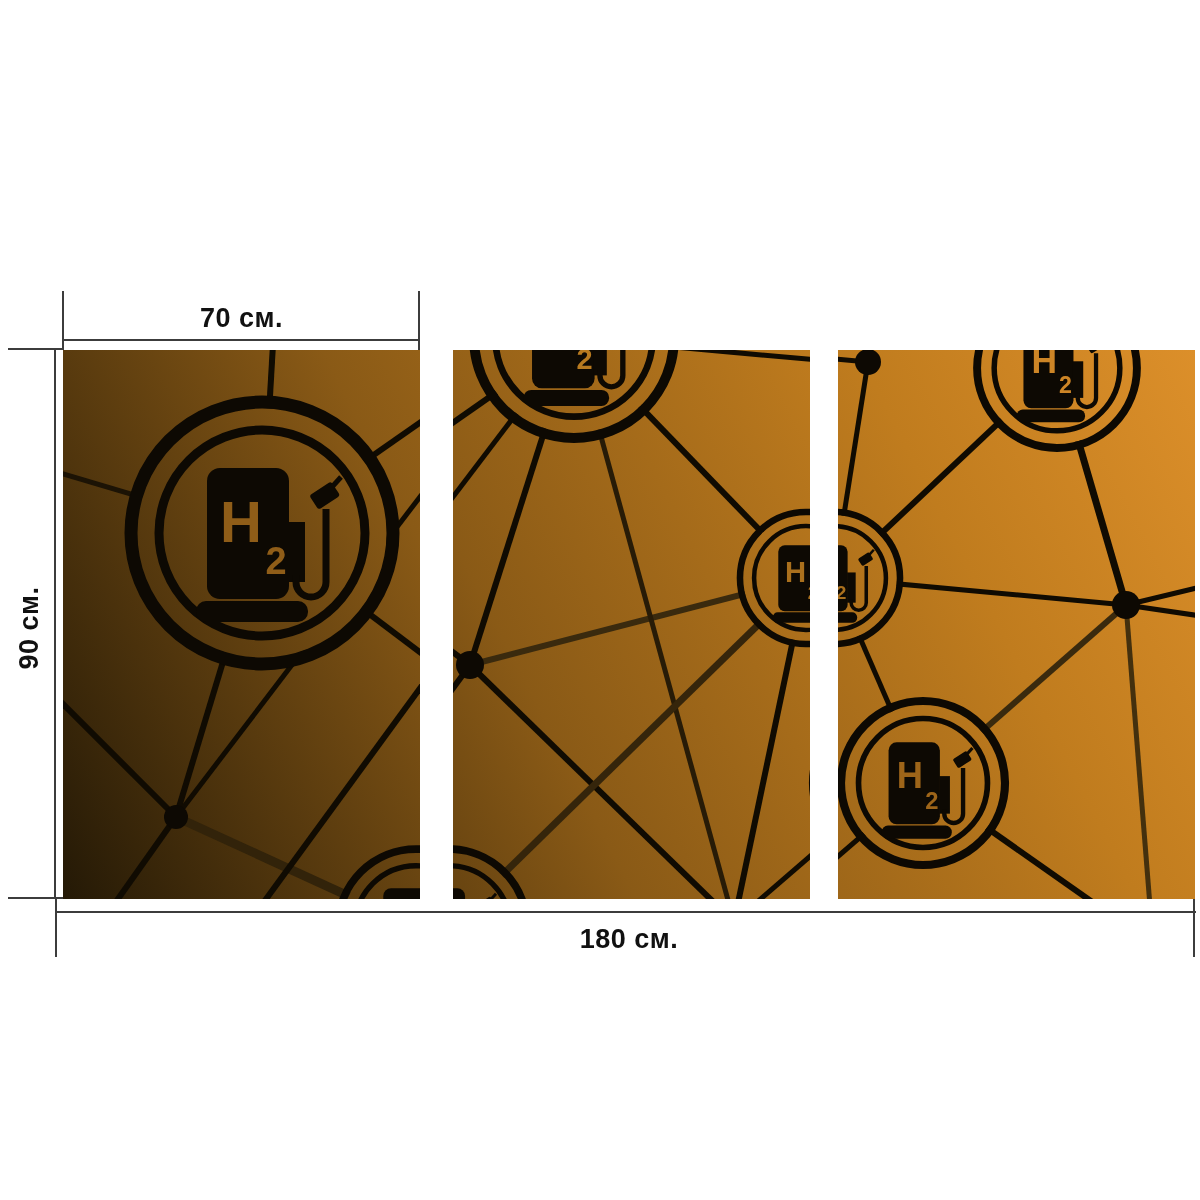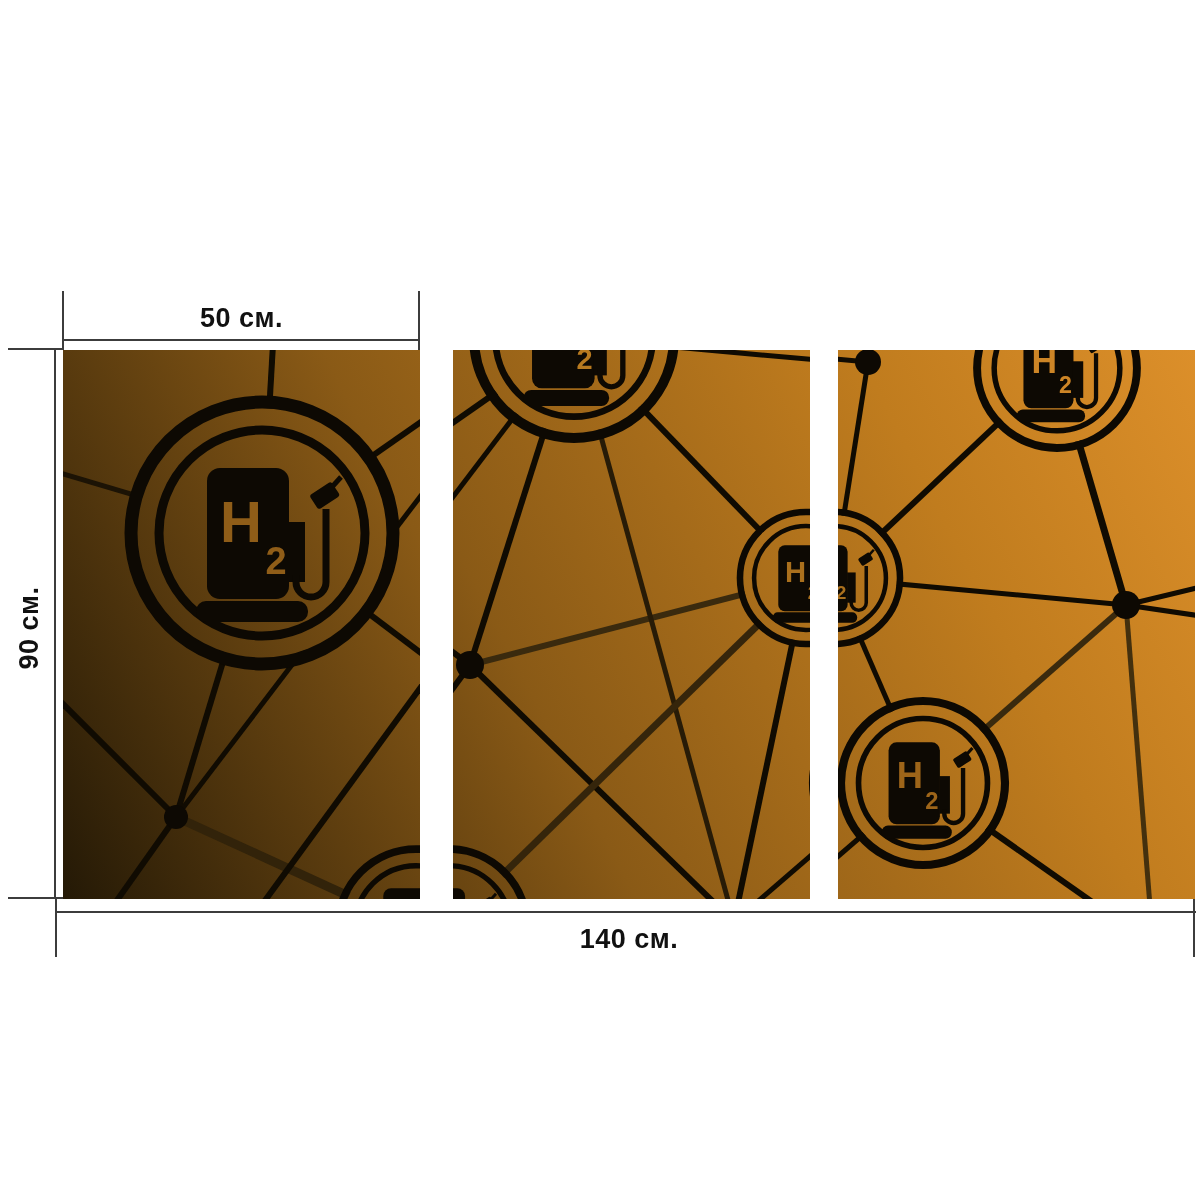--- a/index.html
+++ b/index.html
@@ -112,25 +112,25 @@
   </div>
   <div class="panel p3">
     <svg width="357" height="549" viewBox="714 0 357 549">
         <use href="#art"></use>
       </svg>
   </div>
 
   <div class="dim-line" style="left:63px;top:339px;width:357px;height:2px;"></div>
   <div class="dim-line" style="left:62px;top:291px;width:2px;height:59px;"></div>
   <div class="dim-line" style="left:418px;top:291px;width:2px;height:59px;"></div>
-  <div class="dim-label" style="left:63px;top:303px;width:357px;">50 см.</div>
+  <div class="dim-label" style="left:63px;top:303px;width:357px;">70 см.</div>
 
   <div class="dim-line" style="left:54px;top:350px;width:2px;height:549px;"></div>
   <div class="dim-line" style="left:8px;top:348px;width:55px;height:2px;"></div>
   <div class="dim-line" style="left:8px;top:897px;width:55px;height:2px;"></div>
   <div class="dim-label rot" style="left:-36px;top:613px;width:130px;height:30px;">90 см.</div>
 
   <div class="dim-line" style="left:56px;top:911px;width:1140px;height:2px;"></div>
   <div class="dim-line" style="left:55px;top:899px;width:2px;height:58px;"></div>
   <div class="dim-line" style="left:1193px;top:899px;width:2px;height:58px;"></div>
-  <div class="dim-label" style="left:63px;top:924px;width:1132px;">140 см.</div>
+  <div class="dim-label" style="left:63px;top:924px;width:1132px;">180 см.</div>
 
 </div>
 
 </body></html>

